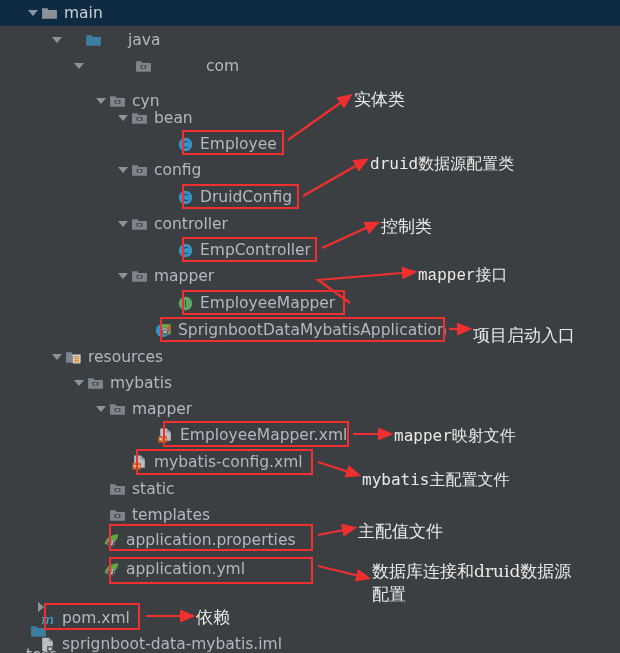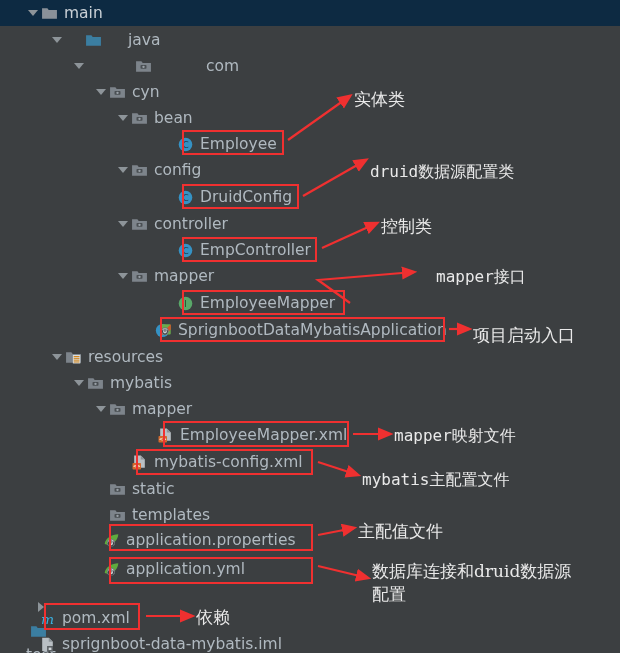--- a/index.html
+++ b/index.html
@@ -100,21 +100,21 @@
         <span class="caret"></span>
         <span class="ico">
           <svg width="17" height="17" viewBox="0 0 16 16">
             <path d="M1 3h5l1.3 1.6H15V13H1z" fill="#7d848b"></path>
             <rect x="5.2" y="6.6" width="5.6" height="3.4" rx="0.6" fill="#4a4f53"></rect>
             <circle cx="8" cy="8.3" r="1.1" fill="#9aa1a8"></circle>
           </svg>
         </span>
         <span class="label">com</span>
       </div>
-      <div class="row" style="top: 80px; left: 94px;">
+      <div class="row" style="top: 89px; left: 94px;">
         <span class="caret"></span>
         <span class="ico">
           <svg width="17" height="17" viewBox="0 0 16 16">
             <path d="M1 3h5l1.3 1.6H15V13H1z" fill="#7d848b"></path>
             <rect x="5.2" y="6.6" width="5.6" height="3.4" rx="0.6" fill="#4a4f53"></rect>
             <circle cx="8" cy="8.3" r="1.1" fill="#9aa1a8"></circle>
           </svg>
         </span>
         <span class="label">cyn</span>
       </div>
@@ -384,23 +384,23 @@
       <path d="M353,434 L390,434"></path>
       <path d="M318,462 L358,475"></path>
       <path d="M318,535 L354,528"></path>
       <path d="M318,566 L368,578"></path>
       <path d="M146,616 L192,616"></path>
     </g>
   </svg>
 
   <div id="annos">
       <div class="anno" style="left: 354px; top: 88px;">实体类</div>
-      <div class="anno mono" style="left: 370px; top: 160px; text-align: center;">druid数据源配置类</div>
+      <div class="anno mono" style="left: 370px; top: 152px; text-align: center;">druid数据源配置类</div>
       <div class="anno" style="left: 381px; top: 215px;">控制类</div>
-      <div class="anno mono" style="left: 436px; top: 265px;">mapper接口</div>
+      <div class="anno mono" style="left: 418px; top: 265px; font-family: Liberation Mono, monospace;">mapper接口</div>
       <div class="anno" style="left: 473px; top: 324px;">项目启动入口</div>
       <div class="anno mono" style="left: 394px; top: 424px;">mapper映射文件</div>
       <div class="anno mono" style="left: 362px; top: 468px;">mybatis主配置文件</div>
       <div class="anno" style="left: 358px; top: 520px;">主配值文件</div>
       <div class="anno" style="left: 372px; top: 560px;">数据库连接和druid数据源
 配置</div>
       <div class="anno" style="left: 196px; top: 606px;">依赖</div>
     </div>
 </div>
 

